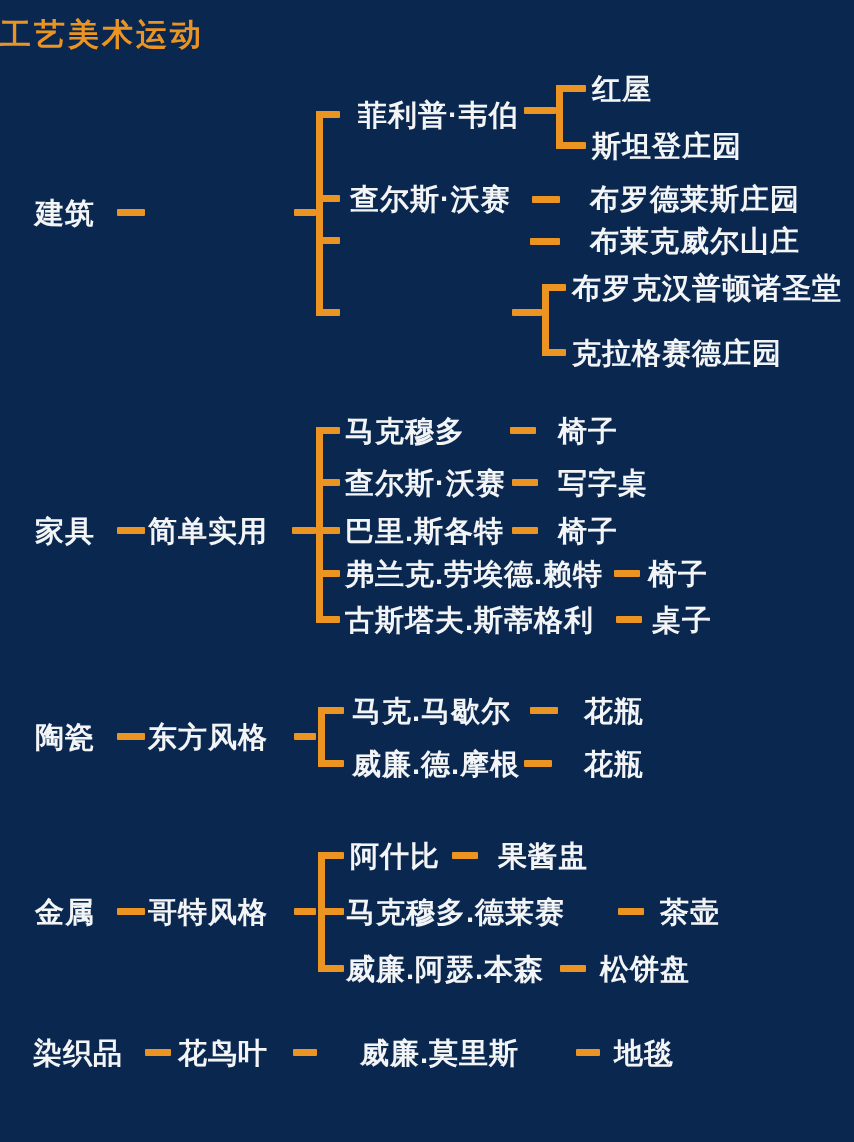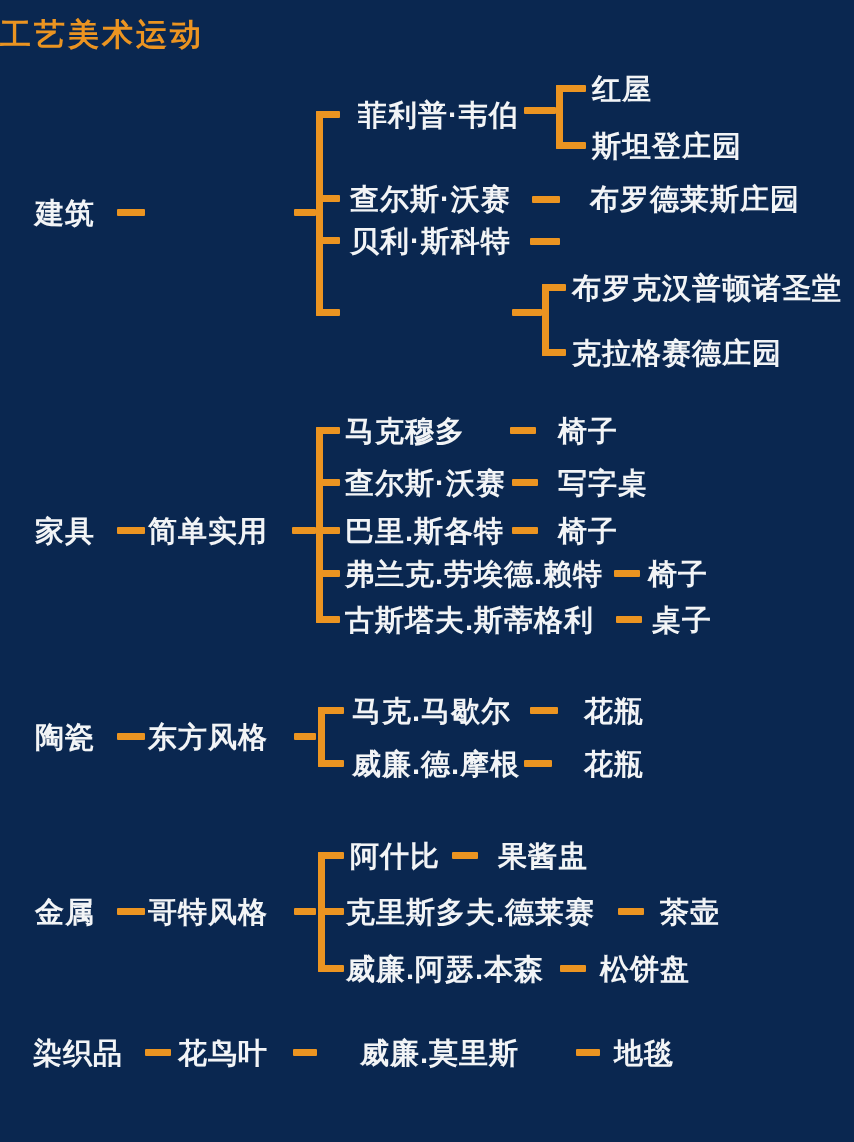--- a/index.html
+++ b/index.html
@@ -41,22 +41,22 @@
   <div class="vline" style="left:556px;top:85px;height:64px"></div>
   <div class="dash" style="left:556px;top:85px;width:30px"></div>
   <div class="dash" style="left:556px;top:142px;width:30px"></div>
   <span class="t" style="left:592px;top:71px">红屋</span>
   <span class="t" style="left:592px;top:128px">斯坦登庄园</span>
 
   <span class="t" style="left:350px;top:181px">查尔斯·沃赛</span>
   <div class="dash" style="left:532px;top:196px;width:28px"></div>
   <span class="t" style="left:590px;top:181px">布罗德莱斯庄园</span>
 
-  <span class="t" style="left:350px;top:223px">贝利·斯科特</span>
   <div class="dash" style="left:530px;top:238px;width:30px"></div>
+  <span class="t" style="left:590px;top:223px">布莱克威尔山庄</span>
 
   <div class="dash" style="left:512px;top:309px;width:30px"></div>
   <div class="vline" style="left:542px;top:284px;height:72px"></div>
   <div class="dash" style="left:542px;top:284px;width:24px"></div>
   <div class="dash" style="left:542px;top:349px;width:24px"></div>
   <span class="t" style="left:572px;top:270px">布罗克汉普顿诸圣堂</span>
   <span class="t" style="left:572px;top:335px">克拉格赛德庄园</span>
 
   <span class="t" style="left:35px;top:513px">家具</span>
   <div class="dash" style="left:117px;top:527px;width:28px"></div>
@@ -114,21 +114,21 @@
 
   <div class="vline" style="left:318px;top:852px;height:120px"></div>
   <div class="dash" style="left:318px;top:852px;width:26px"></div>
   <div class="dash" style="left:318px;top:908px;width:26px"></div>
   <div class="dash" style="left:318px;top:965px;width:26px"></div>
 
   <span class="t" style="left:350px;top:838px">阿什比</span>
   <div class="dash" style="left:452px;top:852px;width:26px"></div>
   <span class="t" style="left:498px;top:838px">果酱盅</span>
 
-  <span class="t" style="left:346px;top:894px">克里斯多夫.德莱赛</span>
+  <span class="t" style="left:346px;top:894px">马克穆多.德莱赛</span>
   <div class="dash" style="left:618px;top:908px;width:26px"></div>
   <span class="t" style="left:660px;top:894px">茶壶</span>
 
   <span class="t" style="left:346px;top:951px">威廉.阿瑟.本森</span>
   <div class="dash" style="left:560px;top:965px;width:26px"></div>
   <span class="t" style="left:600px;top:951px">松饼盘</span>
 
   <span class="t" style="left:33px;top:1035px">染织品</span>
   <div class="dash" style="left:145px;top:1049px;width:26px"></div>
   <span class="t" style="left:178px;top:1035px">花鸟叶</span>

